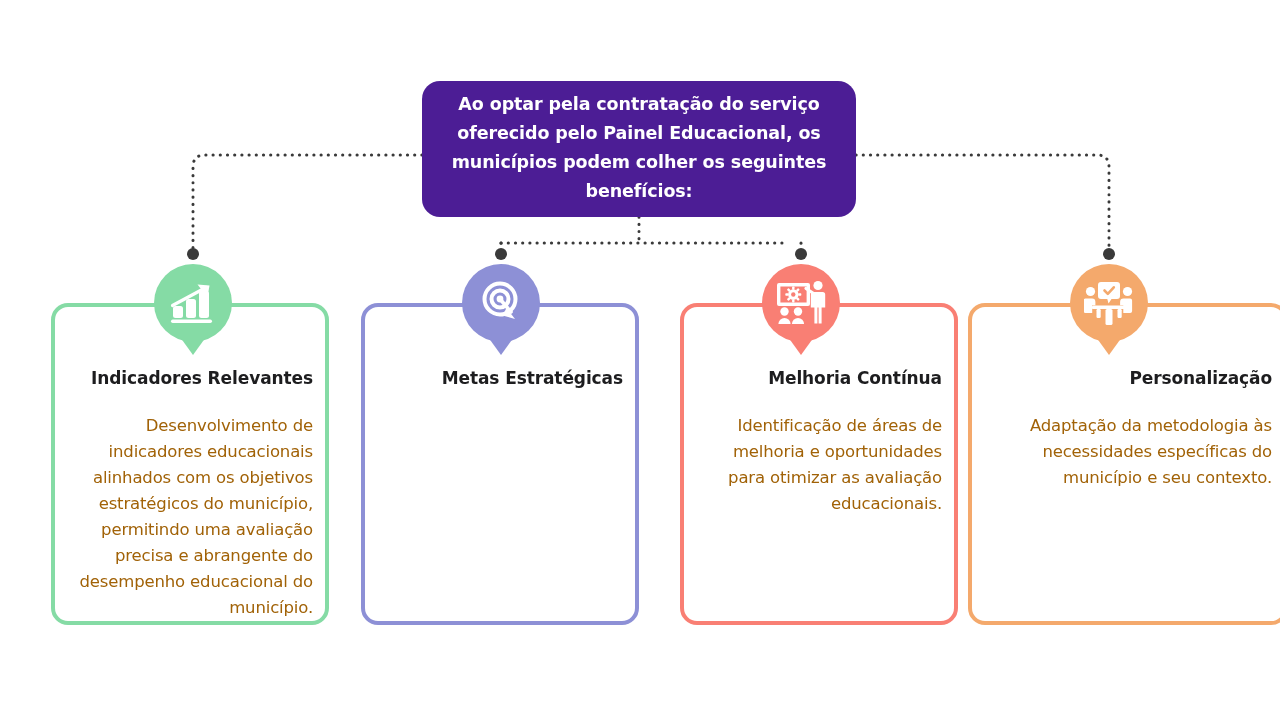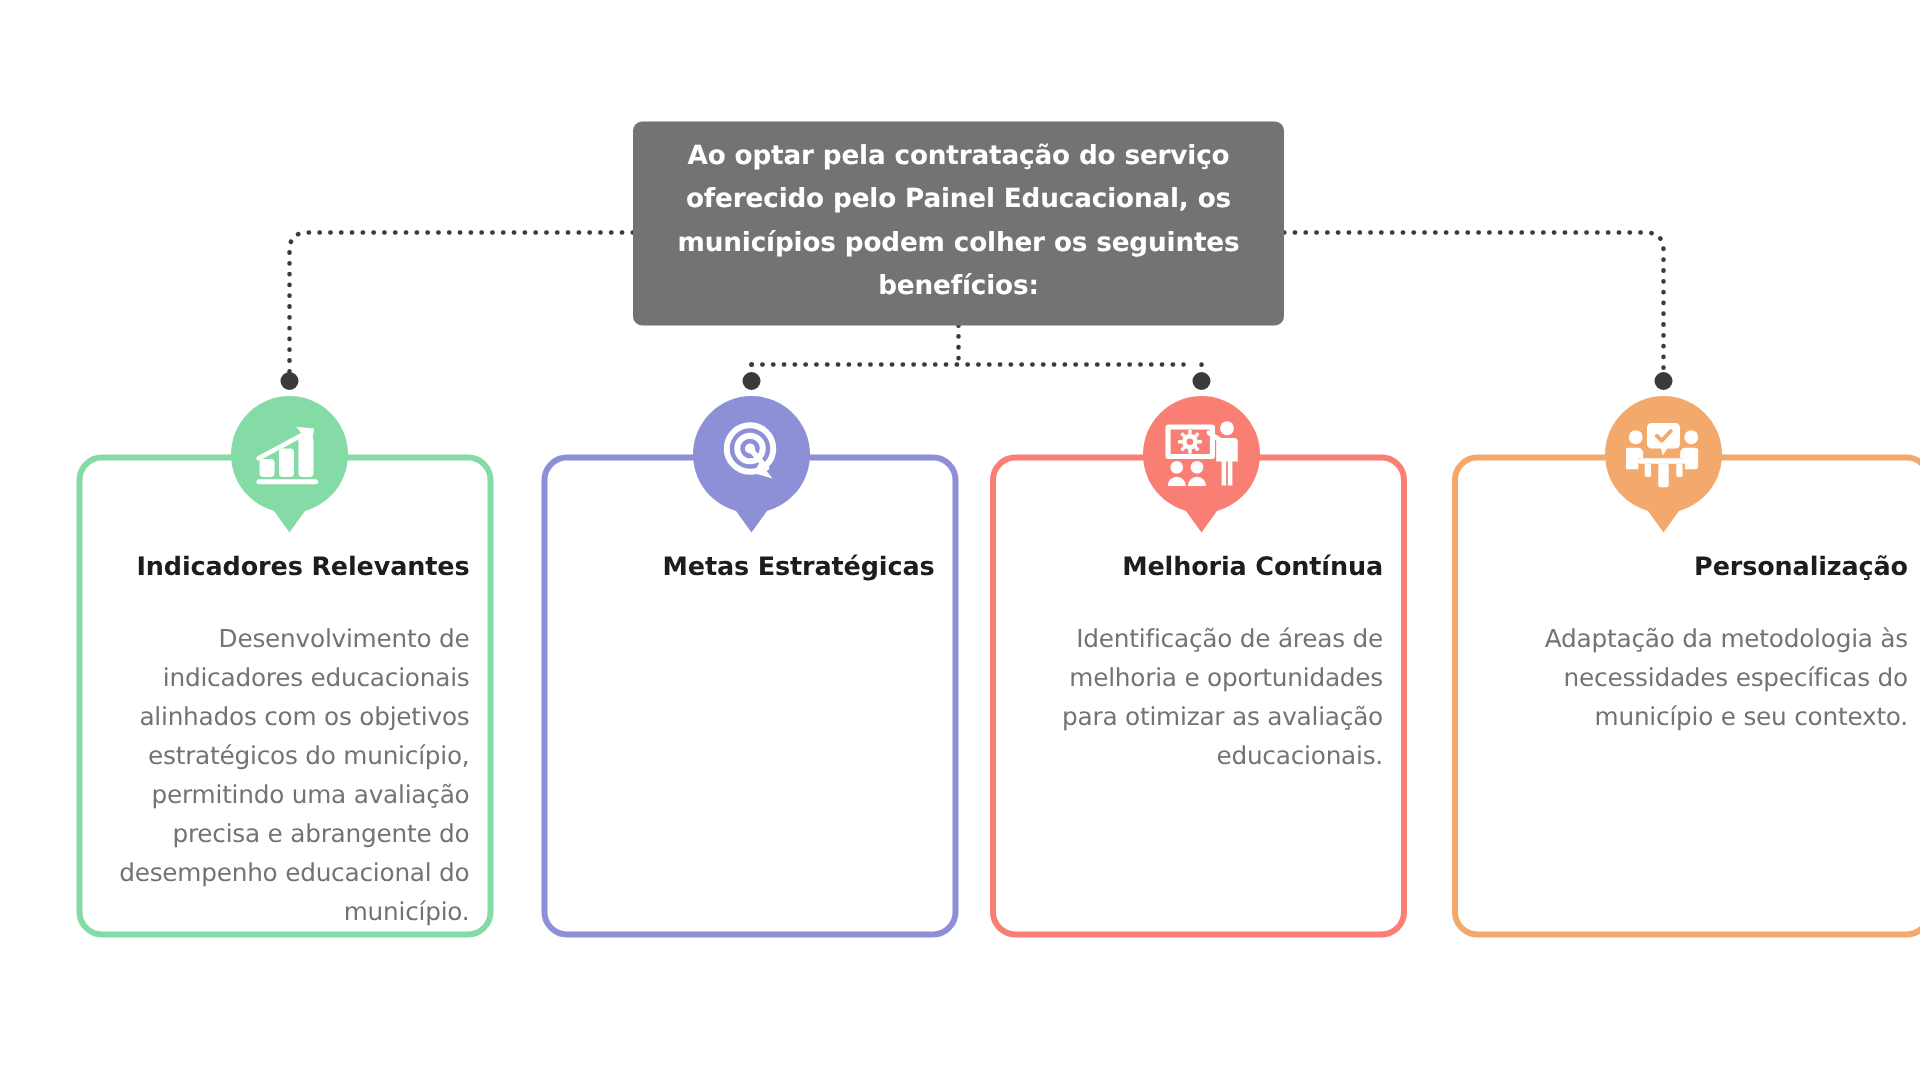--- a/index.html
+++ b/index.html
@@ -32,22 +32,22 @@
     pointer-events: none;
   }
 
   
   .header-box {
     position: absolute;
     left: 422px;
     top: 81px;
     width: 434px;
     height: 136px;
-    background: #737373;
-    border-radius: 6px;
+    background: #4c1d95;
+    border-radius: 18px;
     box-sizing: border-box;
     display: flex;
     align-items: center;
     justify-content: center;
     padding: 4px 26px 6px 26px;
   }
   .header-text {
     color: #ffffff;
     font-weight: bold;
     font-size: 17.5px;
@@ -79,30 +79,30 @@
   .card-title {
     font-size: 17px;
     font-weight: bold;
     color: #1d1d1f;
     line-height: 22px;
     margin-bottom: 10px;
     letter-spacing: -0.1px;
   }
   .card-body {
     font-size: 16.5px;
-    color: #737373;
+    color: #a16207;
     line-height: 26px;
     letter-spacing: -0.15px;
     margin-top: 24px;
   }
 
   
   #card-0 { left: 51px;   border-color: #85dba5; }
   #card-1 { left: 361px;  border-color: #8d90d6; padding-left: 40px; }
-  #card-2 { left: 660px;  border-color: #f97f74; }
+  #card-2 { left: 680px;  border-color: #f97f74; }
   #card-3 { left: 968px;  border-color: #f4a96c; width: 320px; }
 
   #card-0 .card-inner { padding-top: 60px; }
   #card-1 .card-inner { padding-top: 60px; }
   #card-2 .card-inner { padding-top: 60px; }
   #card-3 .card-inner { padding-top: 60px; }
 
   
   .bubble {
     position: absolute;

